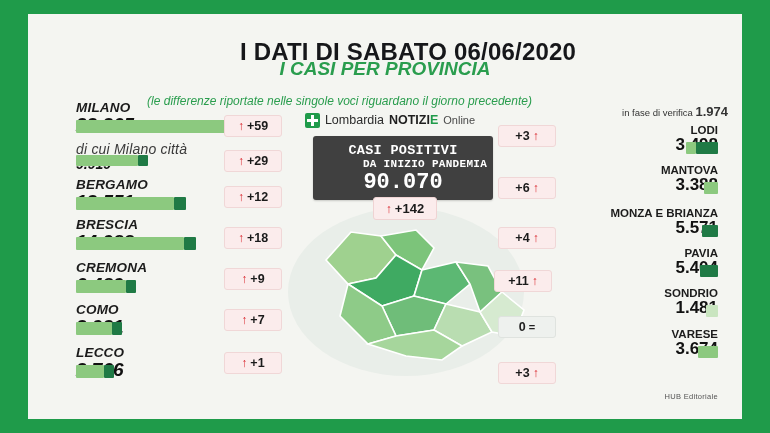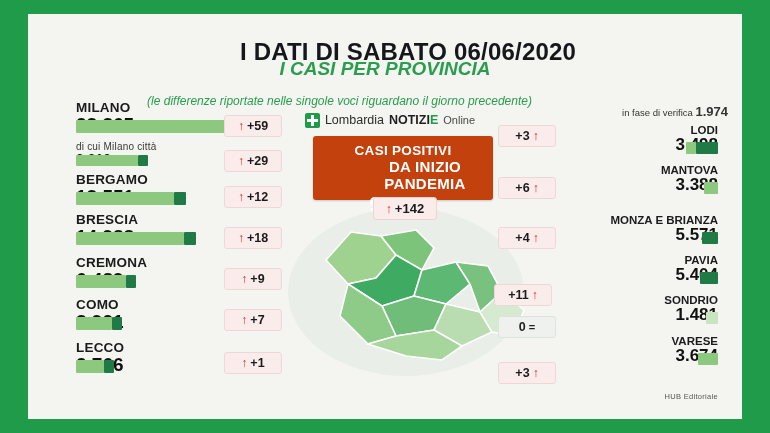--- a/index.html
+++ b/index.html
@@ -40,40 +40,41 @@
   .logo .mark:after{
     content:"";position:absolute;left:2px;top:6px;width:11px;height:3px;background:#fff;
   }
   .logo .w1{font-size:12.5px;color:#2b2b2b;font-weight:500;}
   .logo .w2{font-size:12.5px;color:#1f1f1f;font-weight:bold;}
   .logo .w2 .e{color:#1f9b4a;}
   .logo .w3{font-size:11px;color:#4a4a4a;}
   
   .centerbox{
     position:absolute;left:285px;top:122px;width:180px;height:64px;
-    background:#c2410c;border-radius:3px;color:#fff;text-align:center;
+    background:#404040;border-radius:3px;color:#fff;text-align:center;
     box-shadow:0 1px 2px rgba(0,0,0,.18);
+    font-family:Liberation Mono, monospace;
   }
   .centerbox .l1{font-size:13.5px;font-weight:bold;margin-top:7px;letter-spacing:.3px;}
-  .centerbox .l2{font-size:15px;font-weight:bold;letter-spacing:.3px;margin-left:44px;}
+  .centerbox .l2{font-size:11px;font-weight:bold;letter-spacing:.3px;margin-left:44px;}
   .centerbox .l3{font-size:22px;font-weight:bold;margin-top:0px;}
   .totalbadge{
     position:absolute;left:345px;top:183px;width:62px;height:21px;
     background:#fbecec;border:1px solid #efd3d3;border-radius:3px;
     display:flex;align-items:center;justify-content:center;gap:3px;
     font-size:13px;font-weight:bold;color:#1b1b1b;
   }
   .up{color:#d8232a;font-size:12px;line-height:1;}
   
   .mapwrap{position:absolute;left:228px;top:186px;width:300px;height:185px;}
   
-  .leftcol{position:absolute;left:48px;top:86px;width:185px;}
+  .leftcol{position:absolute;left:48px;top:86px;width:185px;font-style:italic;}
   .prov{margin-bottom:5px;position:relative;}
   .prov .pname{font-size:13.5px;font-weight:bold;color:#1b1b1b;letter-spacing:.2px;}
-  .prov .pname.small{font-size:10px;font-weight:normal;color:#3a3a3a;}
+  .prov .pname.small{font-size:14px;font-weight:normal;color:#3a3a3a;}
   .prov .pval{font-size:19px;font-weight:bold;color:#111;line-height:1.05;}
   .prov .pval.small{font-size:14px;}
   .bar{position:absolute;height:13px;border-radius:1px;}
   
   .rightcol{position:absolute;left:560px;top:110px;width:130px;text-align:right;}
   .rprov{margin-bottom:6px;position:relative;}
   .rprov .pname{font-size:11.5px;font-weight:bold;color:#1b1b1b;}
   .rprov .pval{font-size:17px;font-weight:bold;color:#111;line-height:1.08;}
   .verify{
     position:absolute;left:540px;top:90px;width:160px;text-align:right;
@@ -219,21 +220,21 @@
     <span class="up">↑</span>
   </div>
   <div class="chip" style="left:470px;top:163px;">
     <span>+6</span>
     <span class="up">↑</span>
   </div>
   <div class="chip" style="left:470px;top:213px;">
     <span>+4</span>
     <span class="up">↑</span>
   </div>
-  <div class="chip" style="left:466px;top:270px;">
+  <div class="chip" style="left:466px;top:256px;">
     <span>+11</span>
     <span class="up">↑</span>
   </div>
   <div class="chip zero" style="left:470px;top:302px;">
     <span>0</span>
     <span class="eq">=</span>
   </div>
   <div class="chip" style="left:470px;top:348px;">
     <span>+3</span>
     <span class="up">↑</span>
@@ -244,21 +245,21 @@
       <div class="pname">LODI</div>
       <div class="pval">3.498</div>
       <div class="bar" style="right:0;top:18px;width:22px;height:12px;background:#1f7a45;"></div>
       <div class="bar" style="right:22px;top:18px;width:10px;height:12px;background:#8cc97f;"></div>
     </div>
     <div class="rprov" style="margin-top:10px;">
       <div class="pname">MANTOVA</div>
       <div class="pval">3.388</div>
       <div class="bar" style="right:0;top:18px;width:14px;height:12px;background:#8cc97f;"></div>
     </div>
-    <div class="rprov" style="margin-top:19px;text-align:right;">
+    <div class="rprov" style="margin-top:12px;text-align:right;">
       <div class="pname">MONZA E BRIANZA</div>
       <div class="pval">5.571</div>
       <div class="bar" style="right:0;top:18px;width:16px;height:12px;background:#1f7a45;"></div>
     </div>
     <div class="rprov" style="margin-top:10px;">
       <div class="pname">PAVIA</div>
       <div class="pval">5.404</div>
       <div class="bar" style="right:0;top:18px;width:18px;height:12px;background:#1f7a45;"></div>
     </div>
     <div class="rprov" style="margin-top:10px;">

